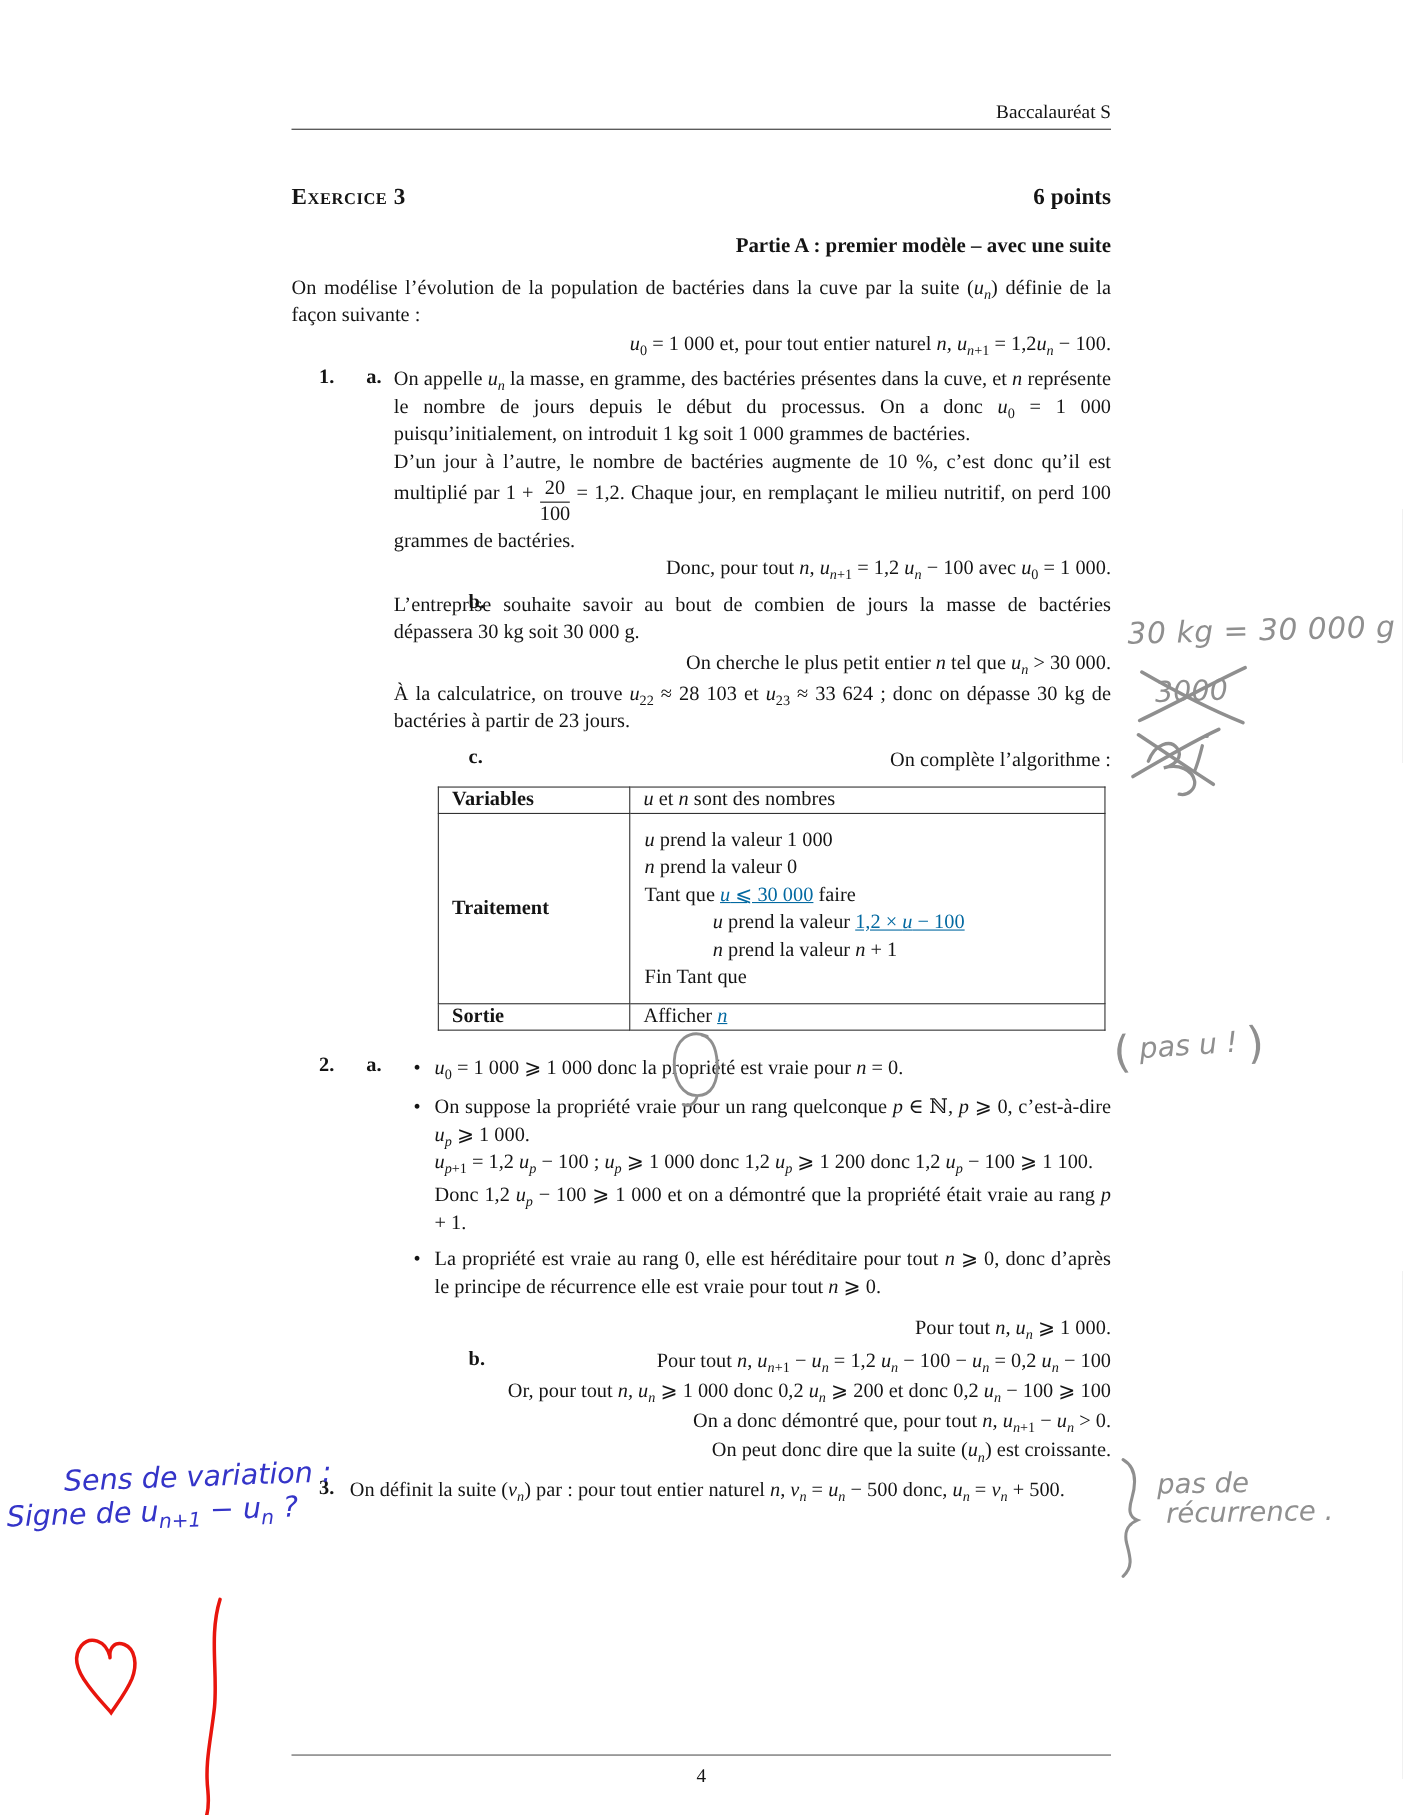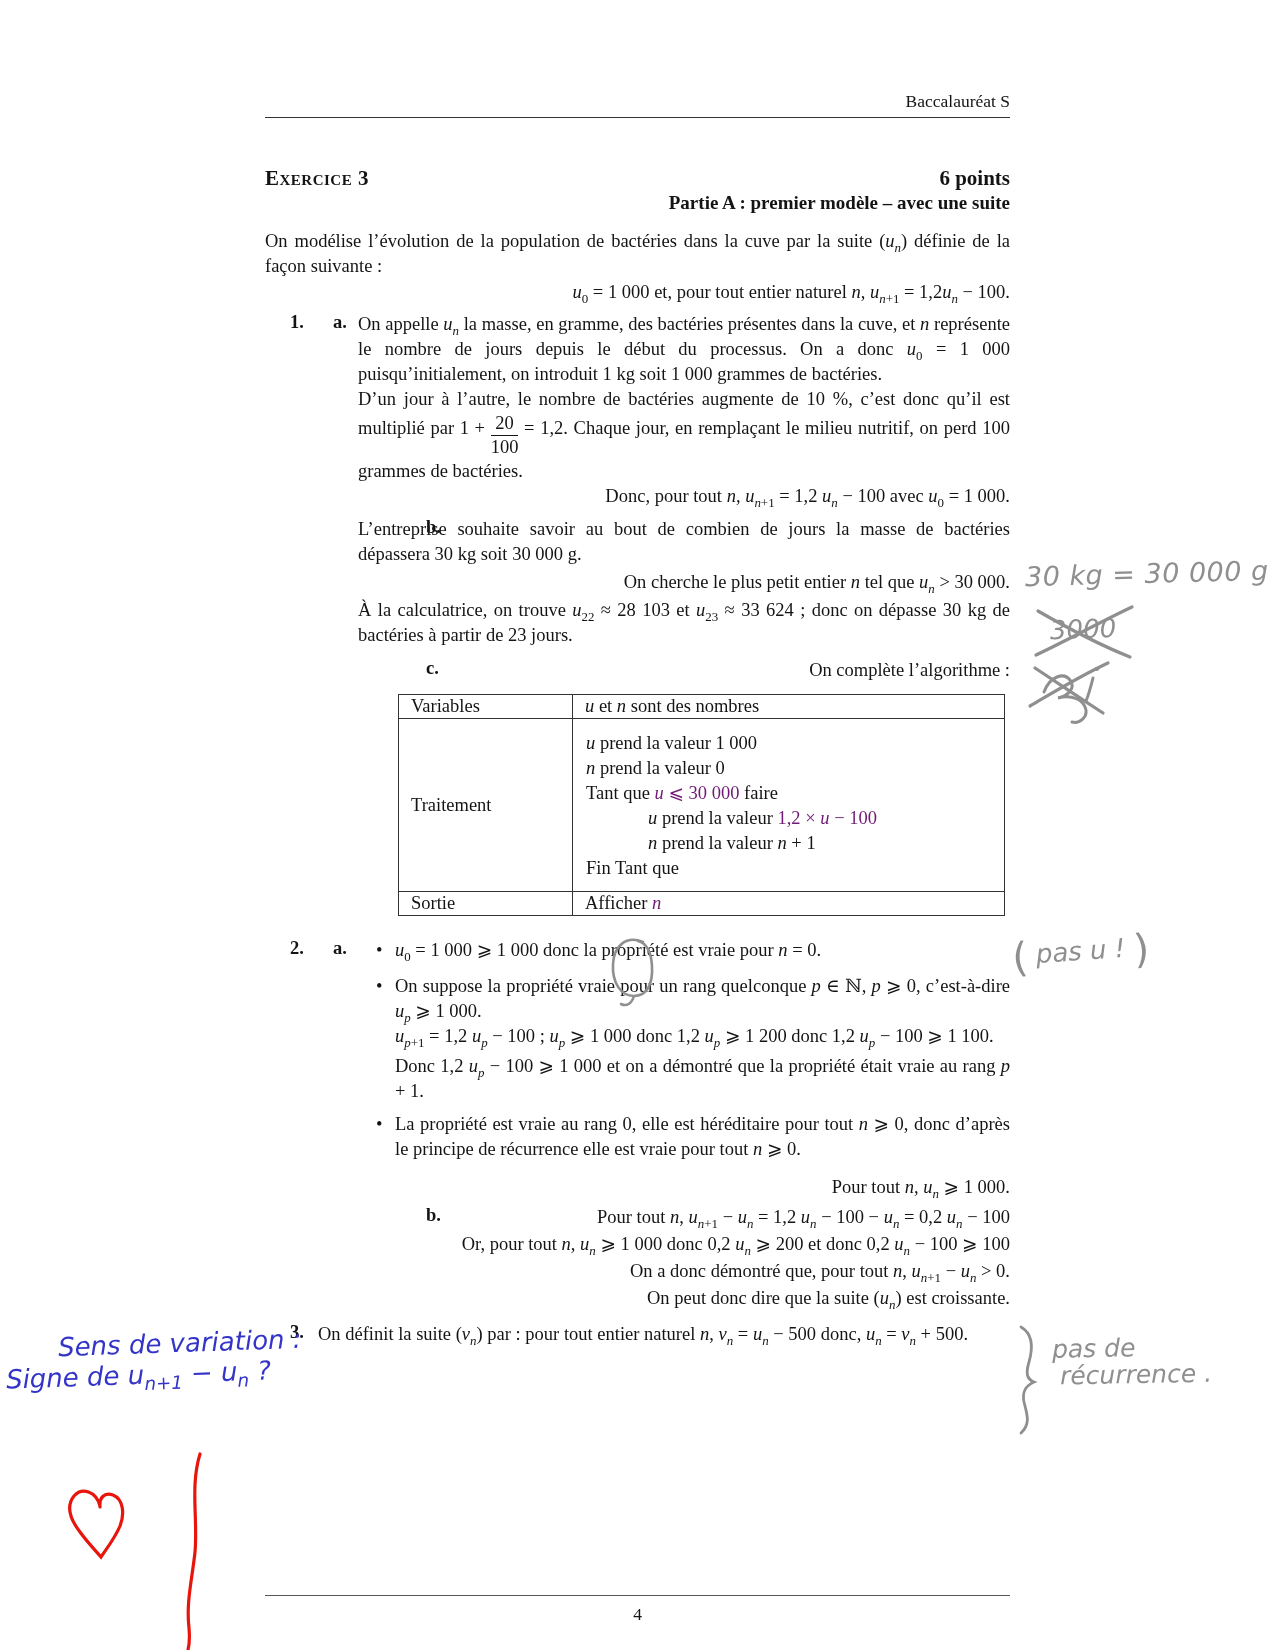--- a/index.html
+++ b/index.html
@@ -7,36 +7,36 @@
         overflow:hidden;font-family:"Liberation Serif","DejaVu Serif","DejaVu Sans",serif;
         color:#141414;font-size:18.5px;}
   .doc{position:absolute;left:265px;top:0;width:745px;}
   p{margin:0;line-height:25px;text-align:right;}
   .j{text-align:justify;}
   .nw{white-space:nowrap;}
   .bac-title{margin-top:90px;font-size:17.5px;line-height:22px;}
   .rule{border:none;border-top:1.4px solid #333;margin:5px 0 0 0;}
   .ex-row{display:flex;justify-content:space-between;margin-top:47px;font-weight:bold;font-size:21px;line-height:26px;}
   .smallcaps{font-variant:small-caps;letter-spacing:0.5px;text-align:right;}
-  .part-title{font-weight:bold;font-size:19px;line-height:24px;}
+  .part-title{margin-top:21px;font-weight:bold;font-size:19px;line-height:24px;}
   .intro{margin-top:14px;}
   .formula{padding-left:95px;line-height:26px;}
   .item{position:relative;padding-left:93px;}
   .item3{position:relative;padding-left:53px;}
   .lab1{position:absolute;left:25px;top:0;font-weight:bold;}
   .lab2{position:absolute;left:68px;top:0;font-weight:bold;}
   i{font-style:italic;}
   sub{font-size:70%;line-height:0;}
-  .red{color:#701a75;}
+  .red{color:#0369a1;text-decoration:underline;}
   .frac{display:inline-block;text-align:center;vertical-align:-1.05em;line-height:1.25;}
   .frac .num{display:block;border-bottom:1.3px solid #141414;padding:0 4px;}
   .frac .den{display:block;}
   table.algo{border-collapse:collapse;margin:11px 0 0 40px;width:607px;}
   table.algo td{border:1.4px solid #333;padding:1px 12px;vertical-align:middle;}
-  table.algo td.c1{width:149px;font-weight:normal;}
+  table.algo td.c1{width:149px;font-weight:bold;}
   table.algo td.body-cell{padding:12px 12px 10px 13px;}
   .algline{line-height:25px;}
   .ind{padding-left:62px;}
   .bullet{position:relative;padding-left:37px;}
   .bullet.dot::before{content:"\2022";position:absolute;left:18px;}
   .footer-rule{position:absolute;left:265px;top:1595px;width:745px;border:none;border-top:1.2px solid #555;margin:0;}
   .page-num{position:absolute;left:265px;top:1602px;width:745px;text-align:center;font-size:17.5px;}
   
   .hw{position:absolute;font-family:"DejaVu Sans",sans-serif;font-style:italic;
       white-space:nowrap;line-height:1;}

